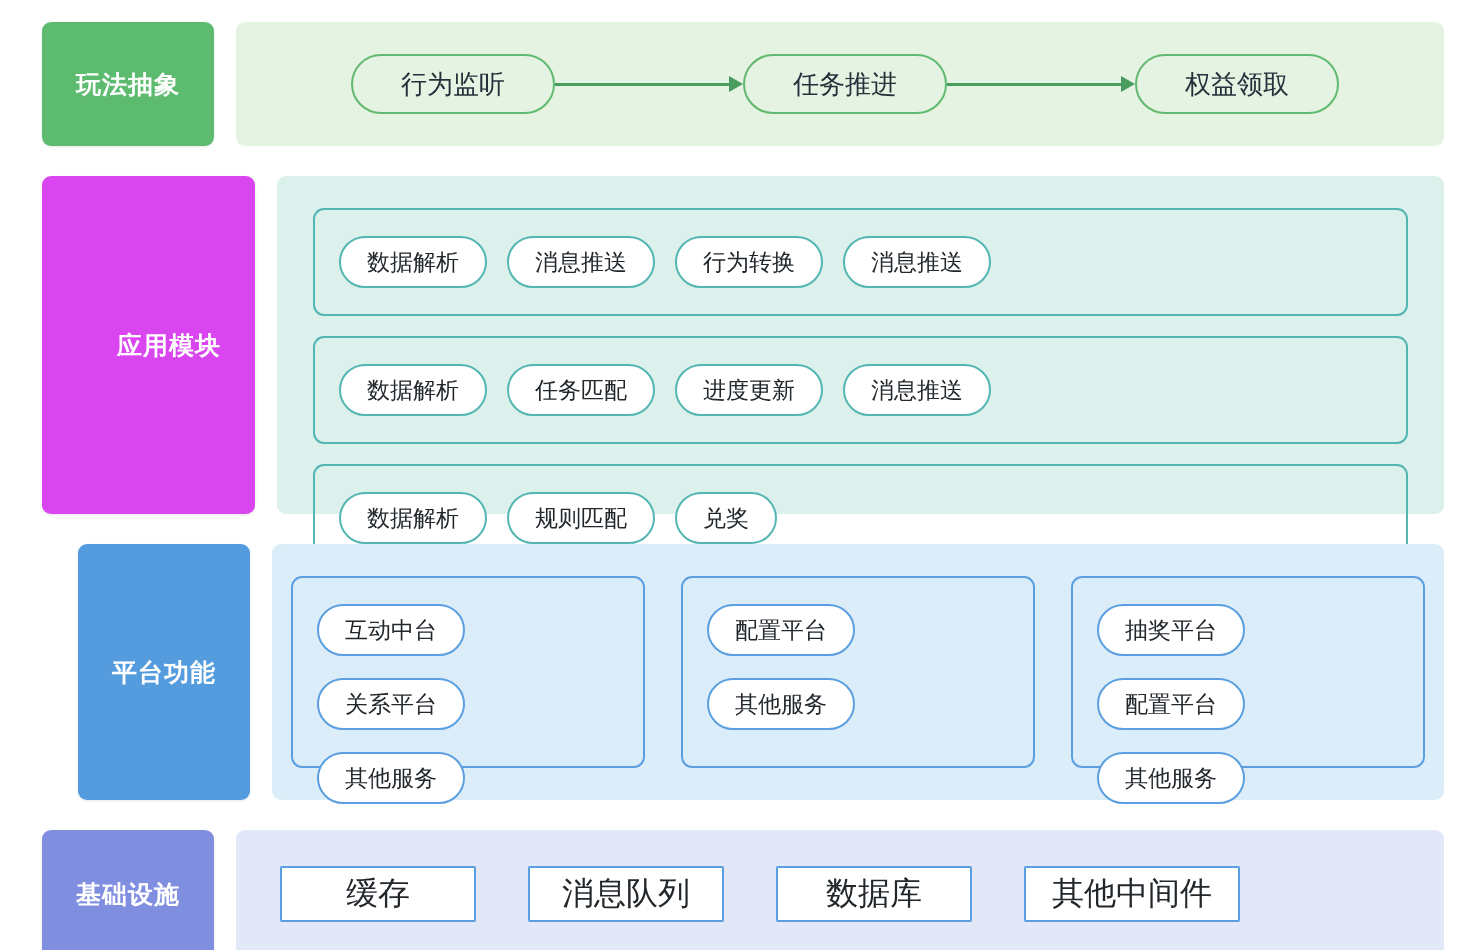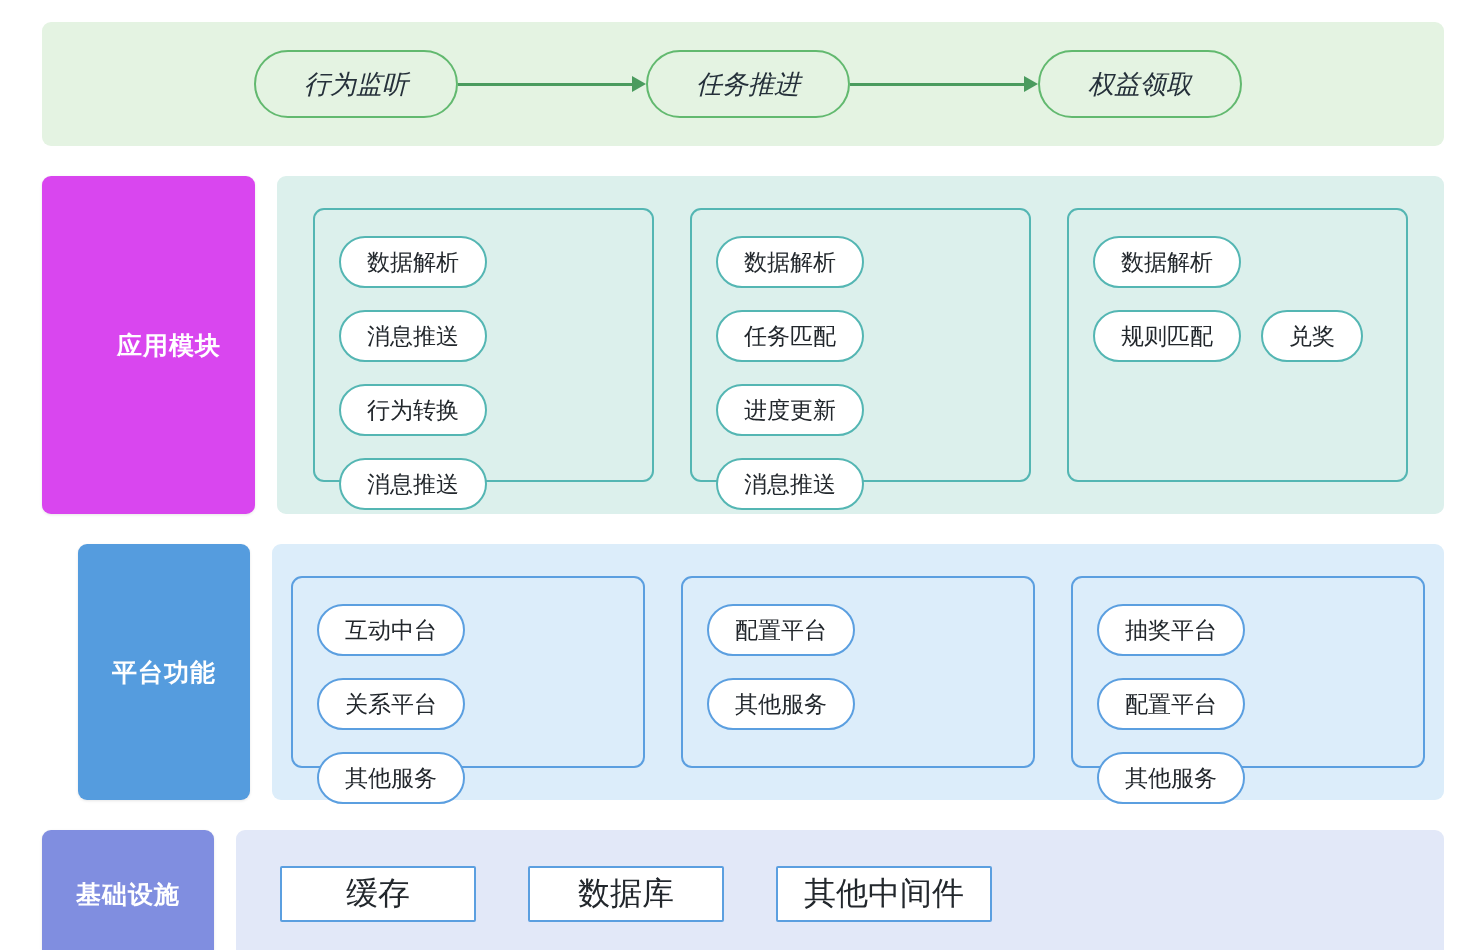--- a/index.html
+++ b/index.html
@@ -65,29 +65,28 @@
     display: flex;
     align-items: center;
     justify-content: center;
     width: 100%;
     padding-left: 10px;
   }
   .flow-node {
     background: #E4F3E2;
     border: 2px solid #62B96F;
     border-radius: 34px;
-    height: 68px;
+    height: 60px;
     min-width: 204px;
     display: flex;
     align-items: center;
     justify-content: center;
     font-size: 26px;
     color: #25303a;
     box-sizing: border-box;
-    font-style: italic;
   }
   .flow-arrow {
     flex: 0 0 188px;
     height: 20px;
     position: relative;
     display: flex;
     align-items: center;
   }
   .flow-arrow .shaft {
     height: 3px;
@@ -100,22 +99,23 @@
     border-bottom: 8px solid transparent;
     border-left: 14px solid #4A9B5E;
   }
 
   
   .row-app .layer-label { background: #d946ef; padding-left: 41px; }
   .row-app .layer-panel {
     background: #DCF0EC;
     height: 338px;
     padding: 32px 36px;
-    gap: 36px;
+    gap: 20px;
     align-items: stretch;
+    flex-direction: column;
   }
   .group-box {
     flex: 1 1 0;
     border: 2px solid #54B6B3;
     border-radius: 11px;
     box-sizing: border-box;
     padding: 26px 24px;
     display: flex;
     flex-wrap: wrap;
     align-content: flex-start;
@@ -172,20 +172,21 @@
     box-sizing: border-box;
     white-space: nowrap;
   }
 </style>
 </head>
 <body>
 
 <div class="diagram">
 
   <div class="layer-row row-flow">
+    <div class="layer-label">玩法抽象</div>
     <div class="layer-panel">
       <div class="flow-wrap">
         <div class="flow-node">行为监听</div>
         <div class="flow-arrow">
           <div class="shaft"></div>
           <div class="head"></div>
         </div>
         <div class="flow-node">任务推进</div>
         <div class="flow-arrow">
           <div class="shaft"></div>
@@ -244,18 +245,19 @@
         <div class="pill">其他服务</div>
       </div>
 
     </div>
   </div>
 
   <div class="layer-row row-infra">
     <div class="layer-label">基础设施</div>
     <div class="layer-panel">
       <div class="infra-box">缓存</div>
+      <div class="infra-box">消息队列</div>
       <div class="infra-box">数据库</div>
       <div class="infra-box">其他中间件</div>
     </div>
   </div>
 
 </div>
 
 </body></html>

